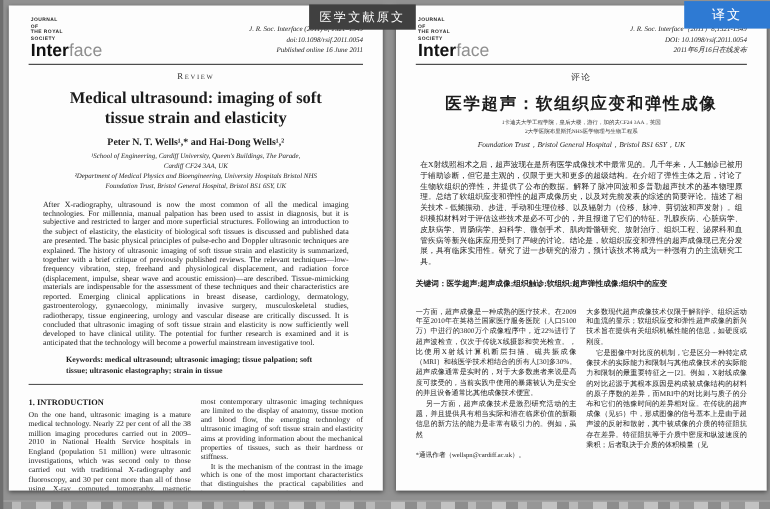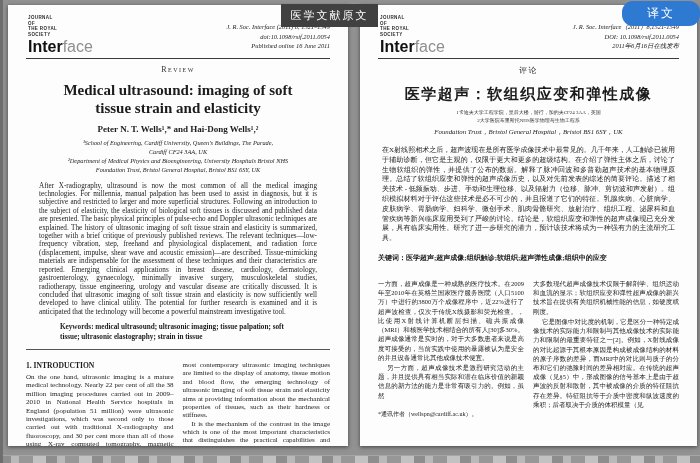--- a/index.html
+++ b/index.html
@@ -25,21 +25,21 @@
   .page-right { left:360px; width:337px; }
 
   
   .tab {
     position:absolute; z-index:5; color:#fff;
     font-family:"Liberation Sans", sans-serif;
     display:flex; align-items:center; justify-content:center;
     letter-spacing:2px; cursor:pointer;
   }
   .tab-original   { left:281px; top:4px; width:97px; height:23px; background:#404040; font-size:11px; }
-  .tab-translation{ left:622px; top:1px; width:78px; height:25px; background:#2e7ad3; font-size:12px;border-radius:11px; }
+  .tab-translation{ left:622px; top:1px; width:78px; height:25px; background:#2e7ad3; font-size:12px; }
 
   
   .jheader { position:relative; height:42px; }
   .logo { position:absolute; left:2px; top:2px; line-height:1; }
   .logo .tiny { font-family:"Liberation Sans", sans-serif; font-size:4.5px; font-weight:bold; letter-spacing:.4px; color:#2a2a2a; line-height:1.25; }
   .logo .big  { font-family:"Liberation Sans", sans-serif; font-size:16px; margin-top:1px; }
   .logo .big .b { font-weight:900; color:#111; }
   .logo .big .l { font-weight:400; color:#8f8f8f; }
   .citation { position:absolute; right:0; top:9px; text-align:right; font-style:italic; font-size:6.4px; line-height:1.5; color:#222; }
   .rule  { border-top:1.5px solid #3a3a3a; margin-top:3px; }

